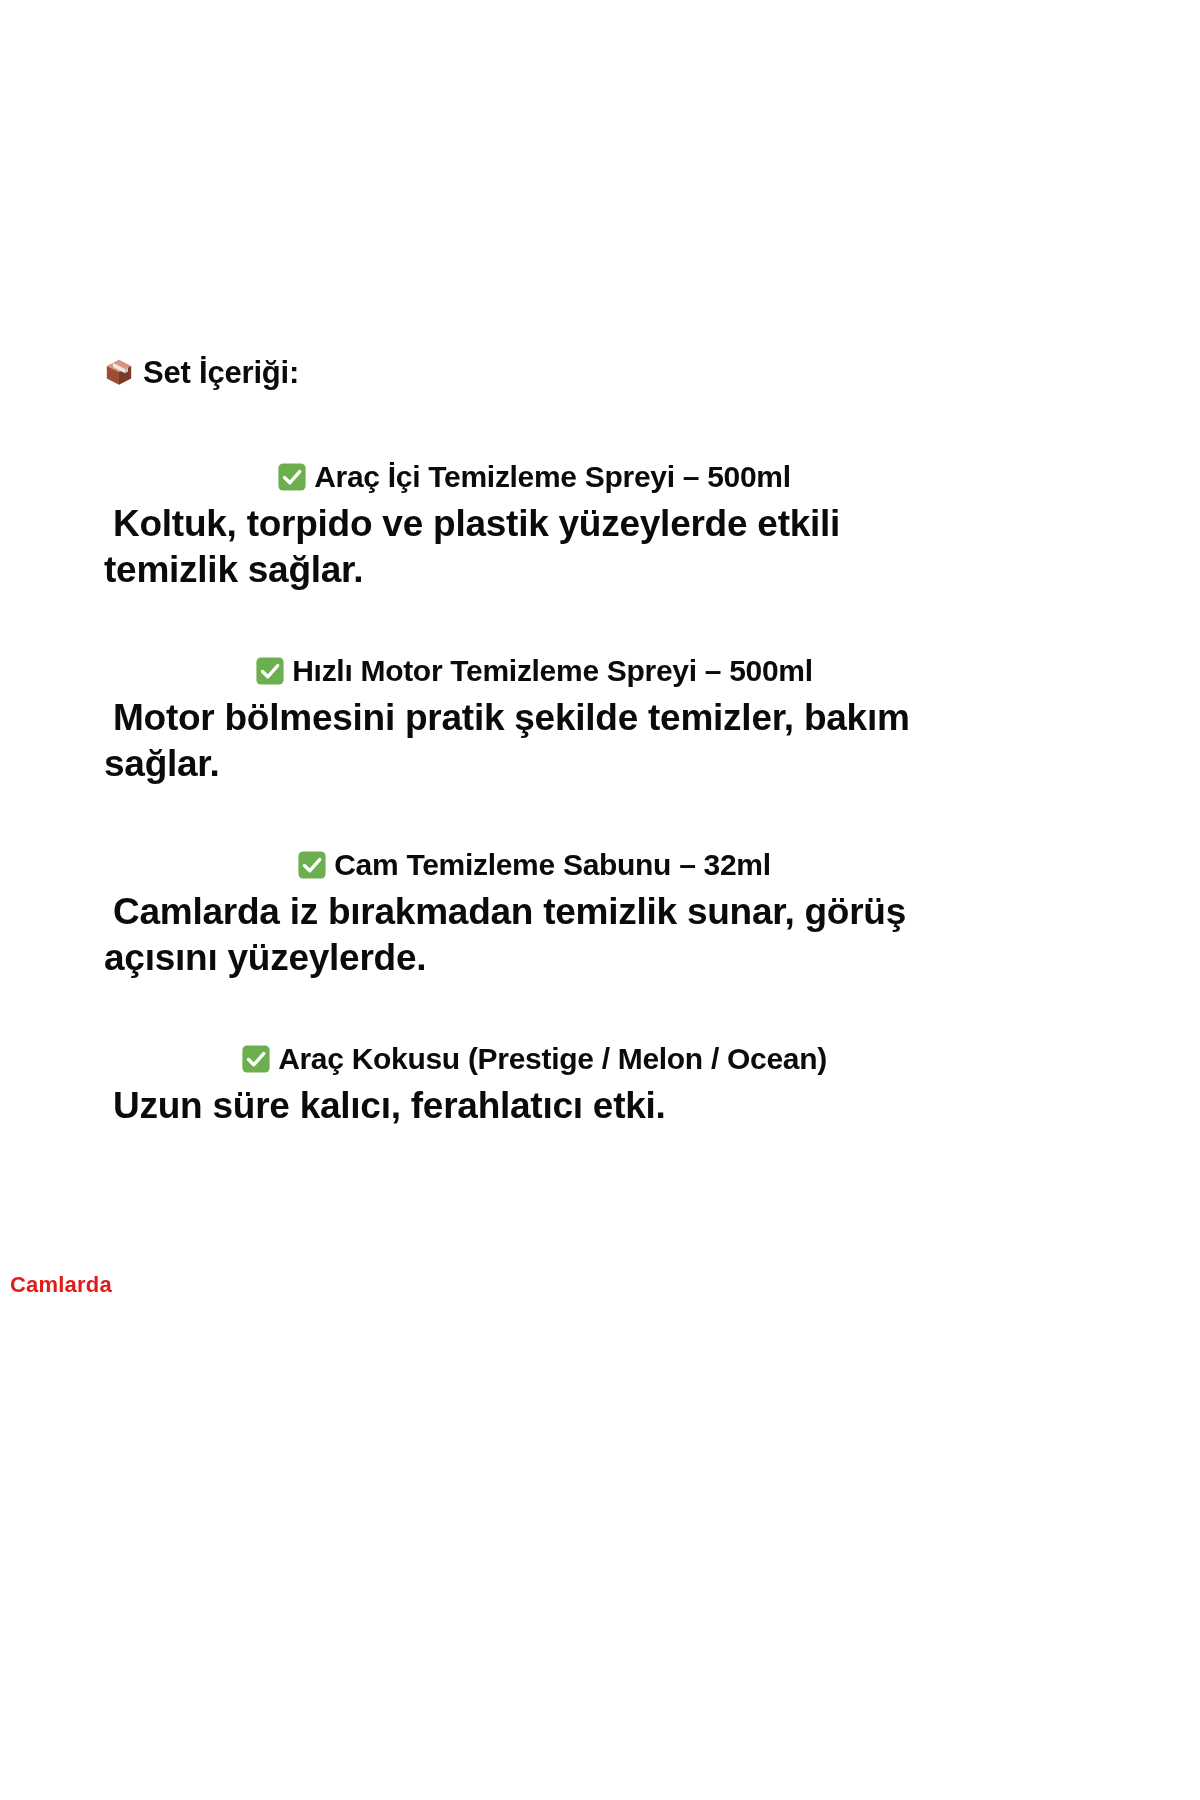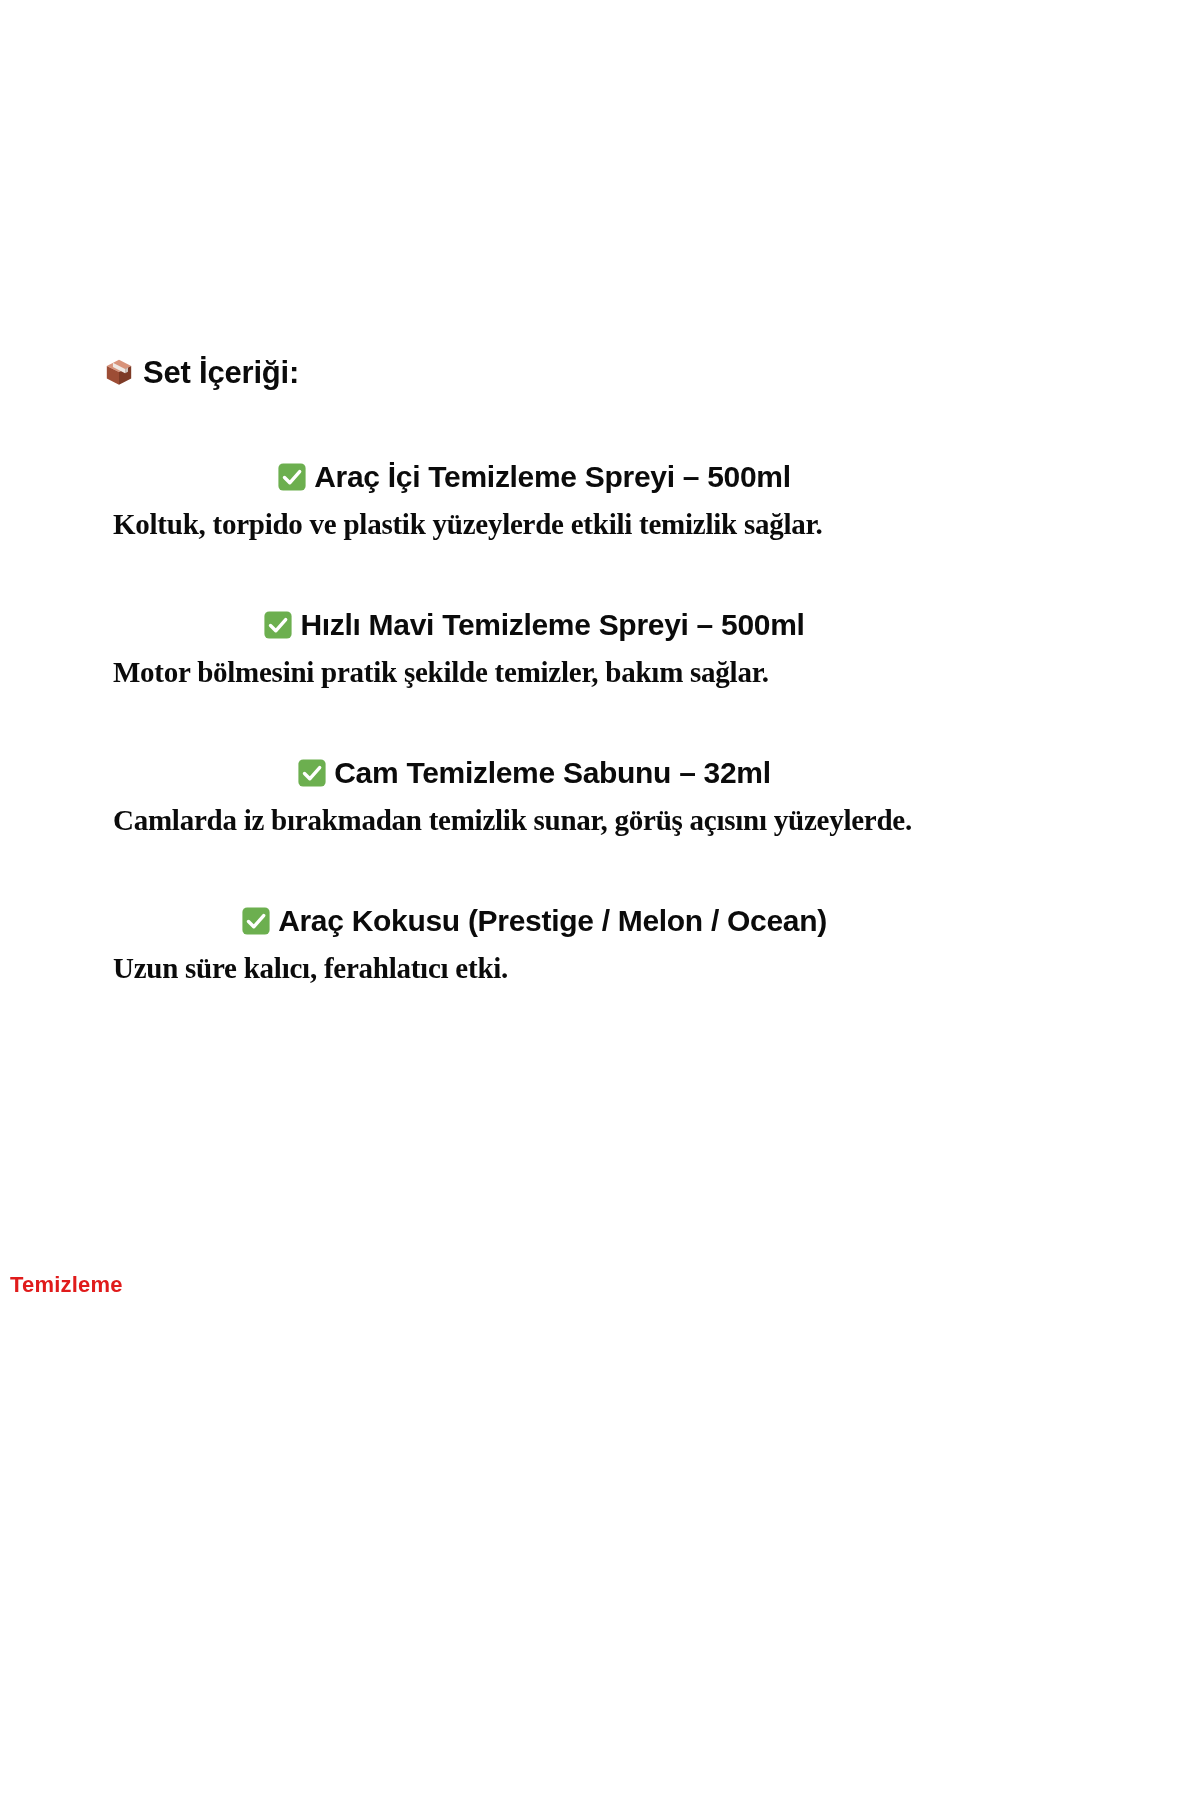--- a/index.html
+++ b/index.html
@@ -79,26 +79,25 @@
   }
   .item-title {
     display: inline;
     font-size: 30px;
     font-weight: bold;
     line-height: 42px;
     letter-spacing: -0.3px;
   }
   .item-desc {
     display: block;
-    font-size: 29px;
+    font-size: 37px;
     font-weight: bold;
     line-height: 46px;
     letter-spacing: -0.25px;
     text-indent: 9px;
-    font-family: Liberation Serif, serif;
   }
 
   
   .watermark {
     position: absolute;
     left: 10px;
     top: 1272px;
     font-size: 22px;
     font-weight: bold;
     letter-spacing: 0.2px;
@@ -138,21 +137,21 @@
         <div class="item-desc">Koltuk, torpido ve plastik yüzeylerde etkili temizlik sağlar.</div>
       </li>
 
       <li class="item">
         <div class="item-title-row">
           <span class="check-icon">
             <svg width="30" height="30" viewBox="0 0 32 32" xmlns="http://www.w3.org/2000/svg">
               <rect x="1.5" y="1.5" width="29" height="29" rx="5" ry="5" fill="#6CAF4F"></rect>
               <path d="M8 16.6 L13.6 22.2 L24.2 10.2" fill="none" stroke="#ffffff" stroke-width="3.6" stroke-linecap="round" stroke-linejoin="round"></path>
             </svg>
-          </span><span class="item-title">Hızlı Mavi Temizleme Spreyi – 500ml</span>
+          </span><span class="item-title">Hızlı Motor Temizleme Spreyi – 500ml</span>
         </div>
         <div class="item-desc">Motor bölmesini pratik şekilde temizler, bakım sağlar.</div>
       </li>
 
       <li class="item">
         <div class="item-title-row">
           <span class="check-icon">
             <svg width="30" height="30" viewBox="0 0 32 32" xmlns="http://www.w3.org/2000/svg">
               <rect x="1.5" y="1.5" width="29" height="29" rx="5" ry="5" fill="#6CAF4F"></rect>
               <path d="M8 16.6 L13.6 22.2 L24.2 10.2" fill="none" stroke="#ffffff" stroke-width="3.6" stroke-linecap="round" stroke-linejoin="round"></path>
@@ -171,15 +170,15 @@
             </svg>
           </span><span class="item-title">Araç Kokusu (Prestige / Melon / Ocean)</span>
         </div>
         <div class="item-desc">Uzun süre kalıcı, ferahlatıcı etki.</div>
       </li>
 
 
     </ul>
   </div>
 
-  <div class="watermark">Temizleme</div>
+  <div class="watermark">Camlarda</div>
 
 </div>
 
 </body></html>

